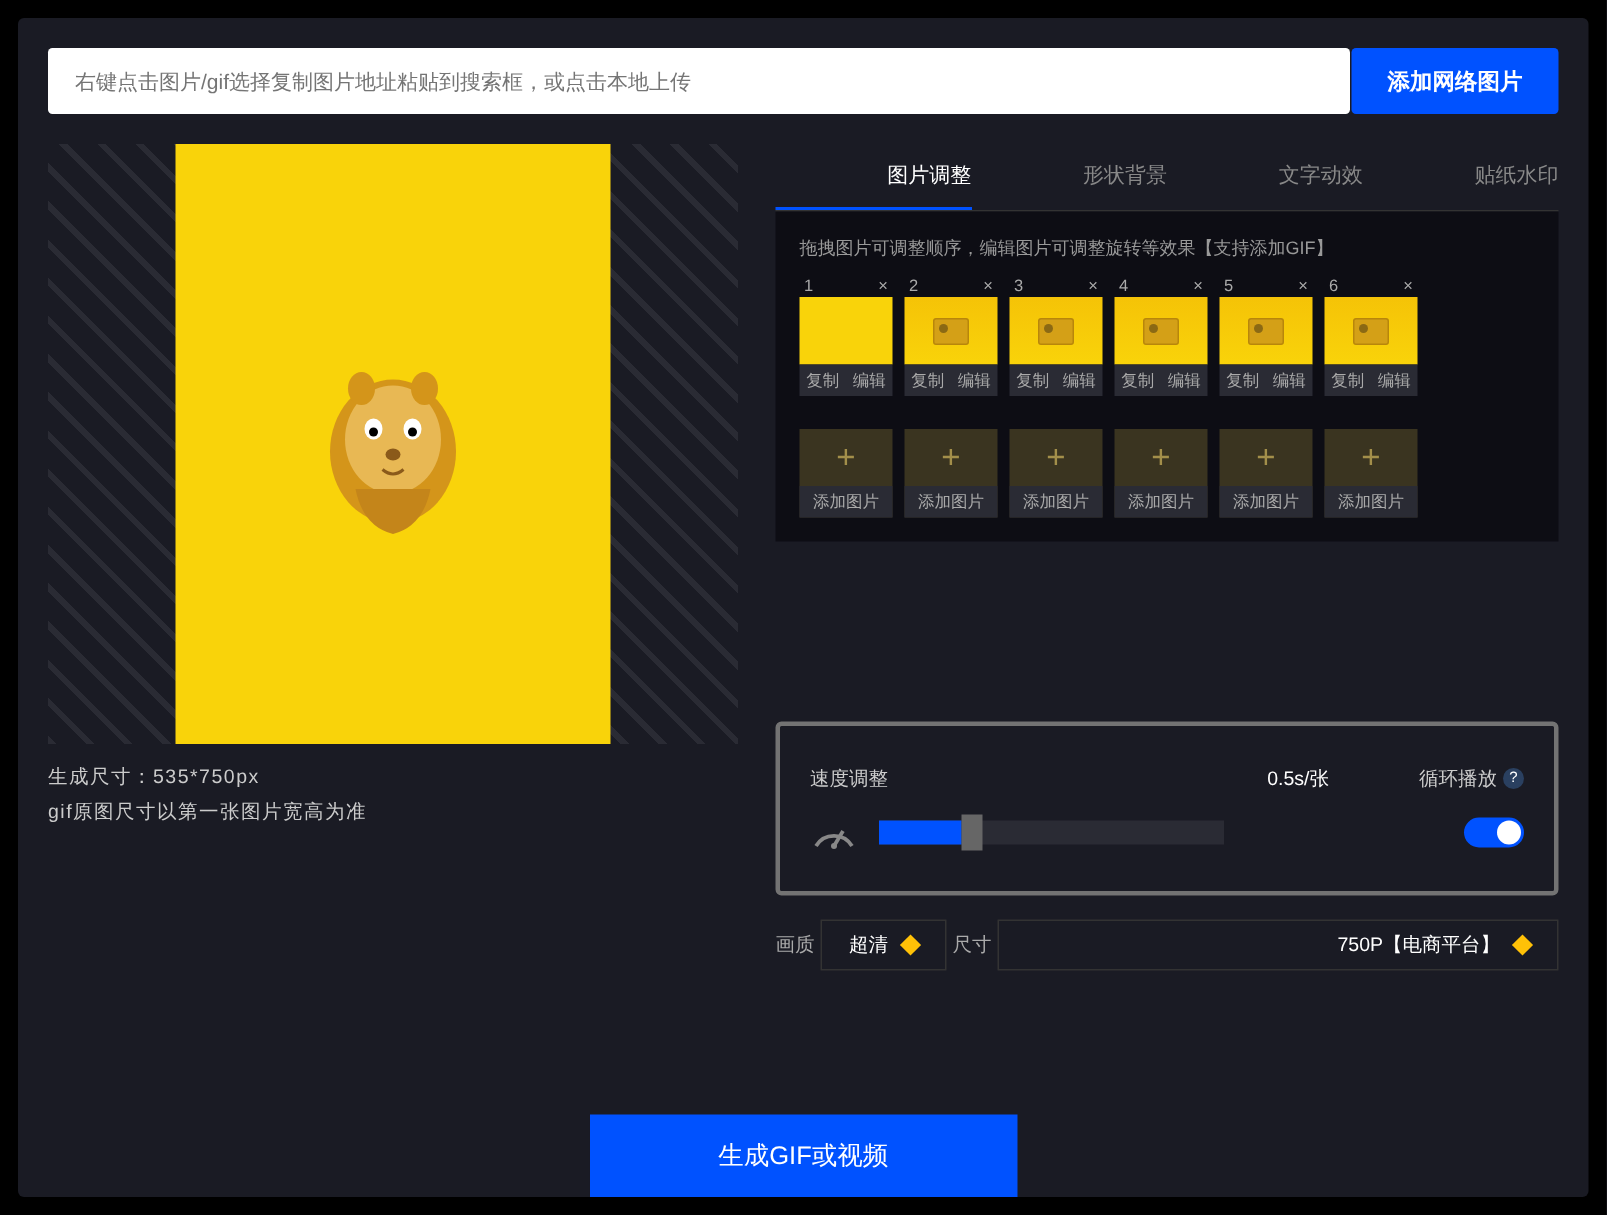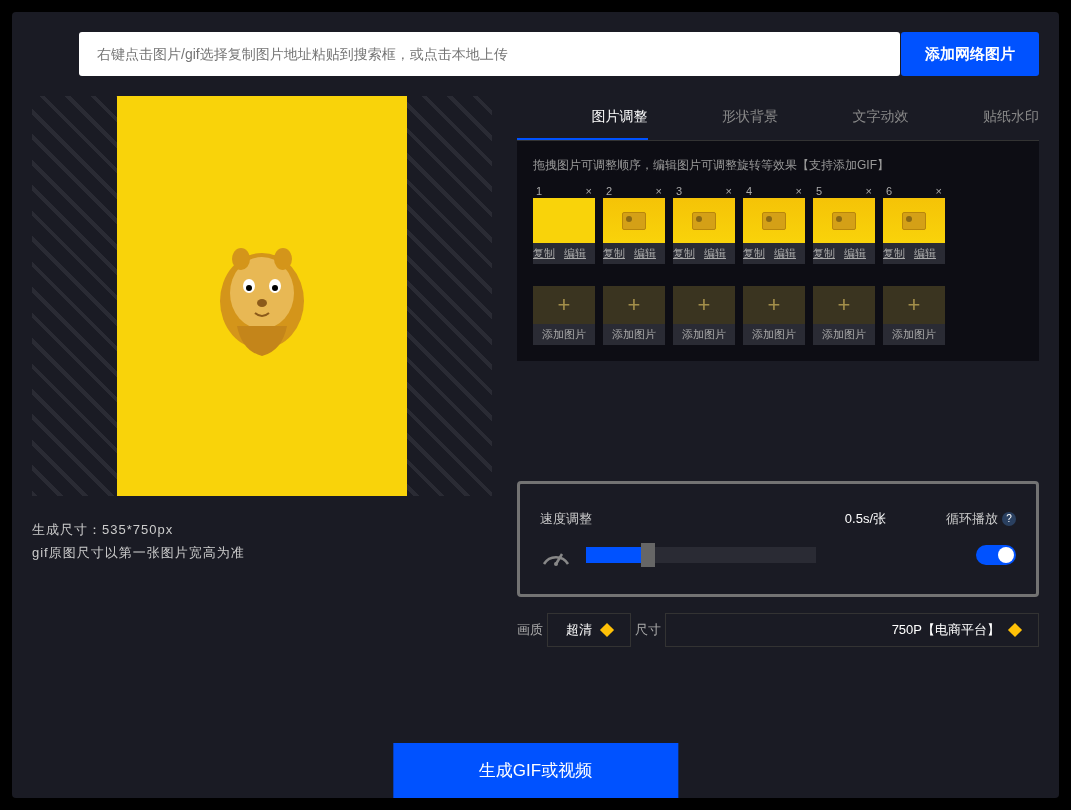--- a/index.html
+++ b/index.html
@@ -1,41 +1,41 @@
 <!DOCTYPE html>
 <html><head>
 <meta charset="utf-8">
 <style>
 * { margin:0; padding:0; box-sizing:border-box; }
 body { background:#000; font-family:"Microsoft YaHei",sans-serif; color:#fff; width:1071px; height:810px; overflow:hidden; }
 .app { background:#1a1b24; margin:12px; padding:20px; border-radius:4px; height:786px; position:relative; }
-.top-row { display:flex; gap:1px; margin-bottom:20px;margin-left:47px; }
+.top-row { display:flex; gap:1px; margin-bottom:20px; }
 .url-input { flex:1; background:#fff; color:#999; border:none; padding:14px 18px; font-size:14px; border-radius:3px; }
 .add-btn { background:#0052ff; color:#fff; border:none; padding:0 24px; font-size:15px; font-weight:bold; border-radius:3px; cursor:pointer; }
 .main { display:flex; gap:25px; }
 .left { width:460px; }
 .preview { background:#1a1b24; height:400px; position:relative; background-image:repeating-linear-gradient(45deg,#2a2b34 0,#2a2b34 4px,transparent 4px,transparent 18px); display:flex; align-items:center; justify-content:center; }
 .canvas { width:290px; height:400px; background:#f9d30a; display:flex; align-items:center; justify-content:center; }
-.info { margin-top:22px; font-size:13px; color:#ccc; letter-spacing:1px; line-height:1.8; }
+.info { margin-top:10px; font-size:13px; color:#ccc; letter-spacing:1px; line-height:1.8; }
 .right { flex:1; }
 .tabs { display:flex; border-bottom:1px solid #333; }
 .tab { flex:1; text-align:right; padding:12px 0; font-size:14px; color:#888; cursor:pointer; }
 .tab.active { color:#fff; border-bottom:2px solid #0052ff; }
 .panel { background:#0d0d14; padding:16px; margin-top:0; }
 .hint { font-size:12px; color:#999; margin-bottom:10px; }
 .thumbs { display:flex; gap:8px; flex-wrap:wrap; }
 .thumb { width:62px; }
 .thumb-head { display:flex; justify-content:space-between; font-size:11px; color:#aaa; padding:1px 3px; }
 .thumb-x { cursor:pointer; }
 .thumb-img { width:62px; height:45px; background:#f9d30a; display:flex; align-items:center; justify-content:center; }
 .thumb-img.gold { background:linear-gradient(#f5c307,#f9d30a); }
 .thumb-badge { width:24px; height:18px; background:#d4a017; border:1px solid #b8860b; border-radius:2px; position:relative; }
 .thumb-badge::before { content:""; position:absolute; left:3px; top:3px; width:6px; height:6px; background:#8b6914; border-radius:50%; }
 .thumb-acts { display:flex; background:#2a2b34; }
-.thumb-acts span { flex:1; text-align:left; font-size:11px; color:#aaa; padding:3px 0; cursor:pointer;text-decoration:underline; }
+.thumb-acts span { flex:1; text-align:center; font-size:11px; color:#aaa; padding:3px 0; cursor:pointer; }
 .add-row { display:flex; gap:8px; margin-top:22px; flex-wrap:wrap; }
 .add-slot { width:62px; background:#3a3420; text-align:center; cursor:pointer; }
 .add-plus { height:38px; line-height:38px; font-size:22px; color:#a38f4a; }
 .add-lbl { font-size:11px; color:#aaa; background:#2a2b34; padding:3px 0; }
 .speed-box { border:3px solid #737373; border-radius:4px; padding:26px 20px; margin-top:120px; background:#1a1b24; }
 .speed-top { display:flex; align-items:center; font-size:13px; }
 .speed-lbl { color:#ccc; }
 .speed-val { margin-left:auto; margin-right:60px; color:#fff; font-weight:normal; }
 .loop-lbl { color:#ccc; }
 .loop-q { display:inline-block; width:14px; height:14px; background:#2a4060; border-radius:50%; font-size:10px; text-align:center; line-height:14px; margin-left:4px; }

